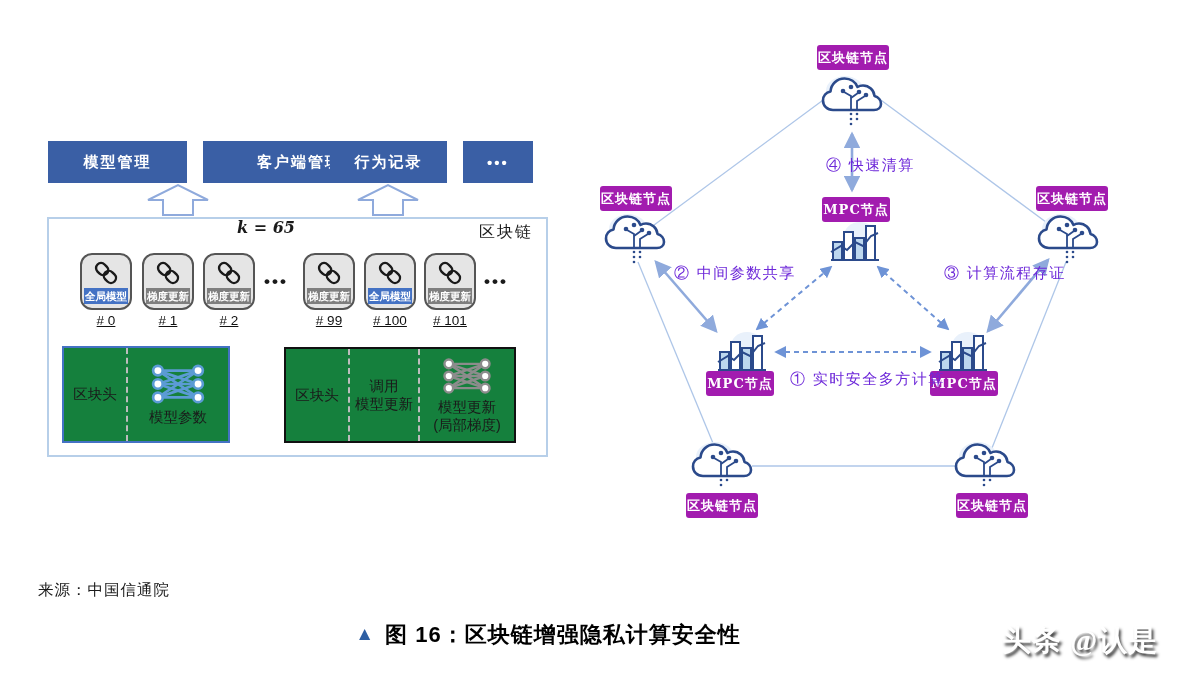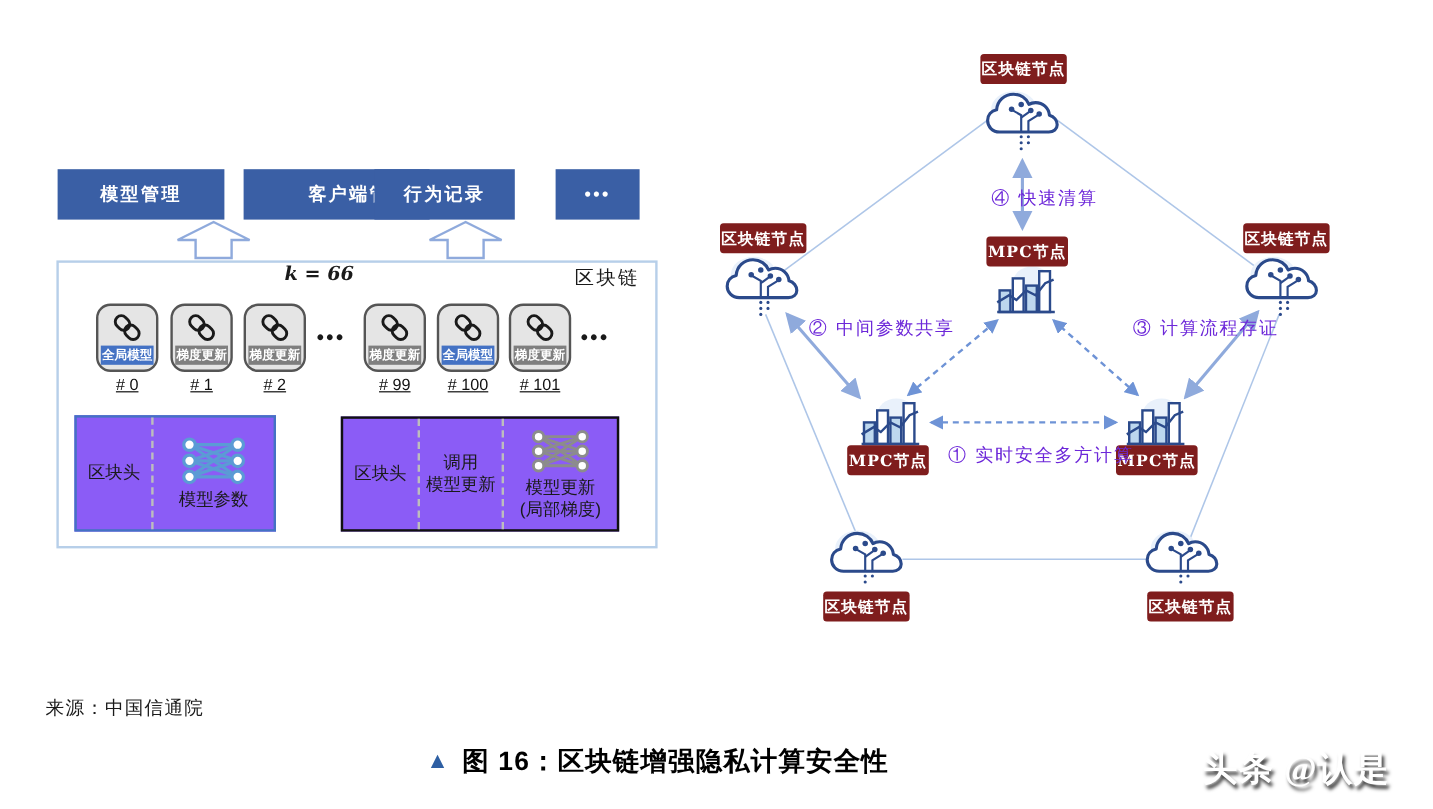--- a/index.html
+++ b/index.html
@@ -17,32 +17,32 @@
   .block{position:absolute;top:253px;width:52px;height:57px;border:2px solid #555;
          border-radius:12px;background:#e5e5e5;box-sizing:border-box;}
   .block .chainicon{position:absolute;left:50%;top:4px;transform:translateX(-50%);}
   .band{position:absolute;left:2px;right:2px;bottom:4px;height:16px;color:#fff;
         font-size:10.5px;font-weight:bold;text-align:center;line-height:16px;letter-spacing:0;}
   .band.blue{background:#4472c4;}
   .band.gray{background:#7f7f7f;}
   .bnum{position:absolute;top:313px;width:52px;text-align:center;font-size:13.5px;
         color:#111;text-decoration:underline;}
   .cdots{position:absolute;top:272px;font-size:17px;font-weight:bold;color:#1a1a1a;letter-spacing:2px;}
-  .dbox{position:absolute;display:flex;box-sizing:border-box;background:#8b5cf6;justify-content:flex-end;}
+  .dbox{position:absolute;display:flex;box-sizing:border-box;background:#15803d;justify-content:flex-end;}
   .dbox-left{left:62px;top:346px;width:168px;height:97px;border:2px solid #4472c4;}
   .dbox-right{left:284px;top:347px;width:232px;height:96px;border:2px solid #111;}
   .dcell{display:flex;flex-direction:column;align-items:center;justify-content:center;
          font-size:14.5px;color:#1a1a1a;line-height:1.25;}
   .dcell.head{width:62px;}
   .dcell.mid{width:68px;}
   .dcell.grow{flex:1;}
   .ddiv{border-right:2px dashed #bdbdbd;}
   .dcap{margin-top:3px;text-align:center;font-size:14.5px;color:#1a1a1a;line-height:1.2;}
   
-  .nlabel{position:absolute;height:25px;background:#7f1d1d;color:#fff;border-radius:3px;
+  .nlabel{position:absolute;height:25px;background:#a21caf;color:#fff;border-radius:3px;
           font:bold 13px "DejaVu Serif",serif;display:flex;align-items:center;
           justify-content:center;letter-spacing:1px;}
   .anno{position:absolute;white-space:nowrap;font:15px "DejaVu Serif",serif;
         color:#6d28d9;letter-spacing:1.5px;}
   .iconwrap{position:absolute;}
   
   .source{position:absolute;left:38px;top:580px;font-size:15.5px;color:#1a1a1a;letter-spacing:1px;}
   .caption{position:absolute;left:0;top:620px;width:1096px;text-align:center;
            font-size:22px;font-weight:bold;color:#000;letter-spacing:1px;}
   .caption .tri{color:#2e5fa3;font-size:19px;margin-right:10px;vertical-align:2px;}
@@ -94,26 +94,26 @@
 
     <g stroke="#6e93d6" stroke-width="2" stroke-dasharray="5 4">
       <line x1="776" y1="352" x2="930" y2="352" marker-start="url(#ahd)" marker-end="url(#ahd)"></line>
       <line x1="757" y1="329" x2="831" y2="267" marker-start="url(#ahd)" marker-end="url(#ahd)"></line>
       <line x1="948" y1="329" x2="878" y2="267" marker-start="url(#ahd)" marker-end="url(#ahd)"></line>
     </g>
   </svg>
 
   <div class="btn" style="left:48px;width:139px;">模型管理</div>
   <div class="btn" style="left:203px;width:117px;padding-left:38px;">客户端管理</div>
-  <div class="btn" style="left:312px;width:117px;">行为记录</div>
+  <div class="btn" style="left:330px;width:117px;">行为记录</div>
   <div class="btn" style="left:463px;width:70px;">•••</div>
 
   <div class="chainbox"></div>
   <div class="boxlabel">区块链</div>
-  <div class="klabel">k = 66</div>
+  <div class="klabel">k = 65</div>
 
   <div class="block" style="left:80px;">
     <svg class="chainicon" width="26" height="28" viewBox="0 0 26 28">
         <g transform="rotate(45 13 14)" fill="none" stroke="#1a1a1a" stroke-width="2.4">
           <rect x="1" y="9" width="13" height="10" rx="5"></rect>
           <rect x="12" y="9" width="13" height="10" rx="5"></rect>
         </g>
       </svg>
     <div class="band blue">全局模型</div>
   </div>

